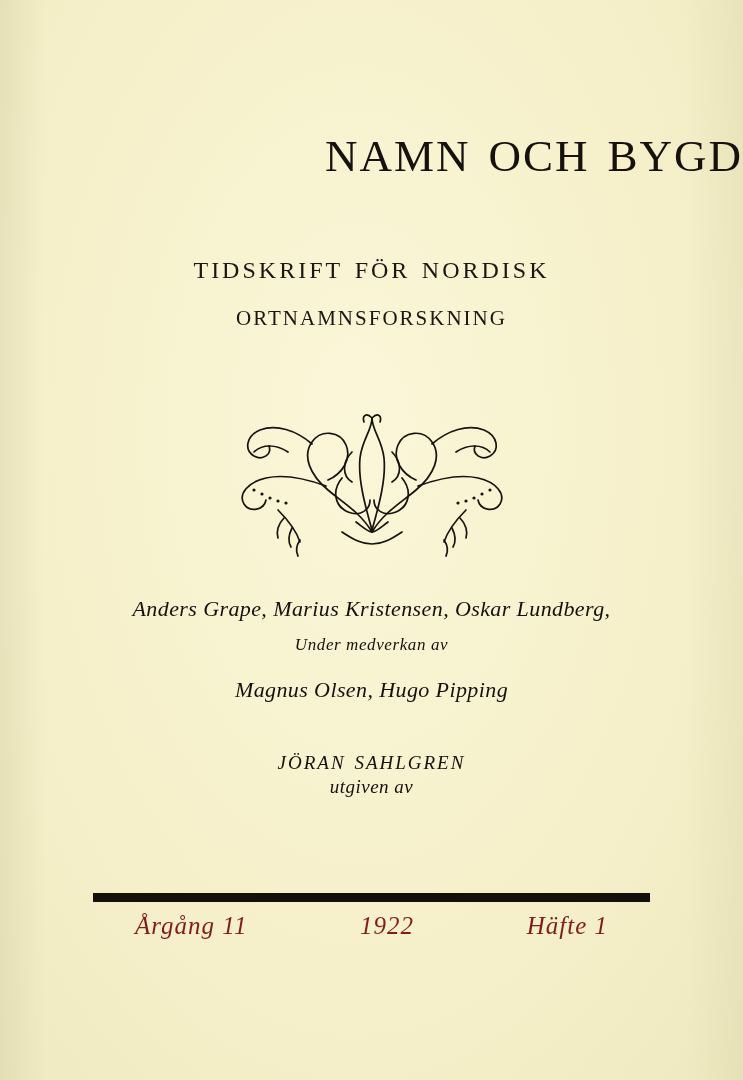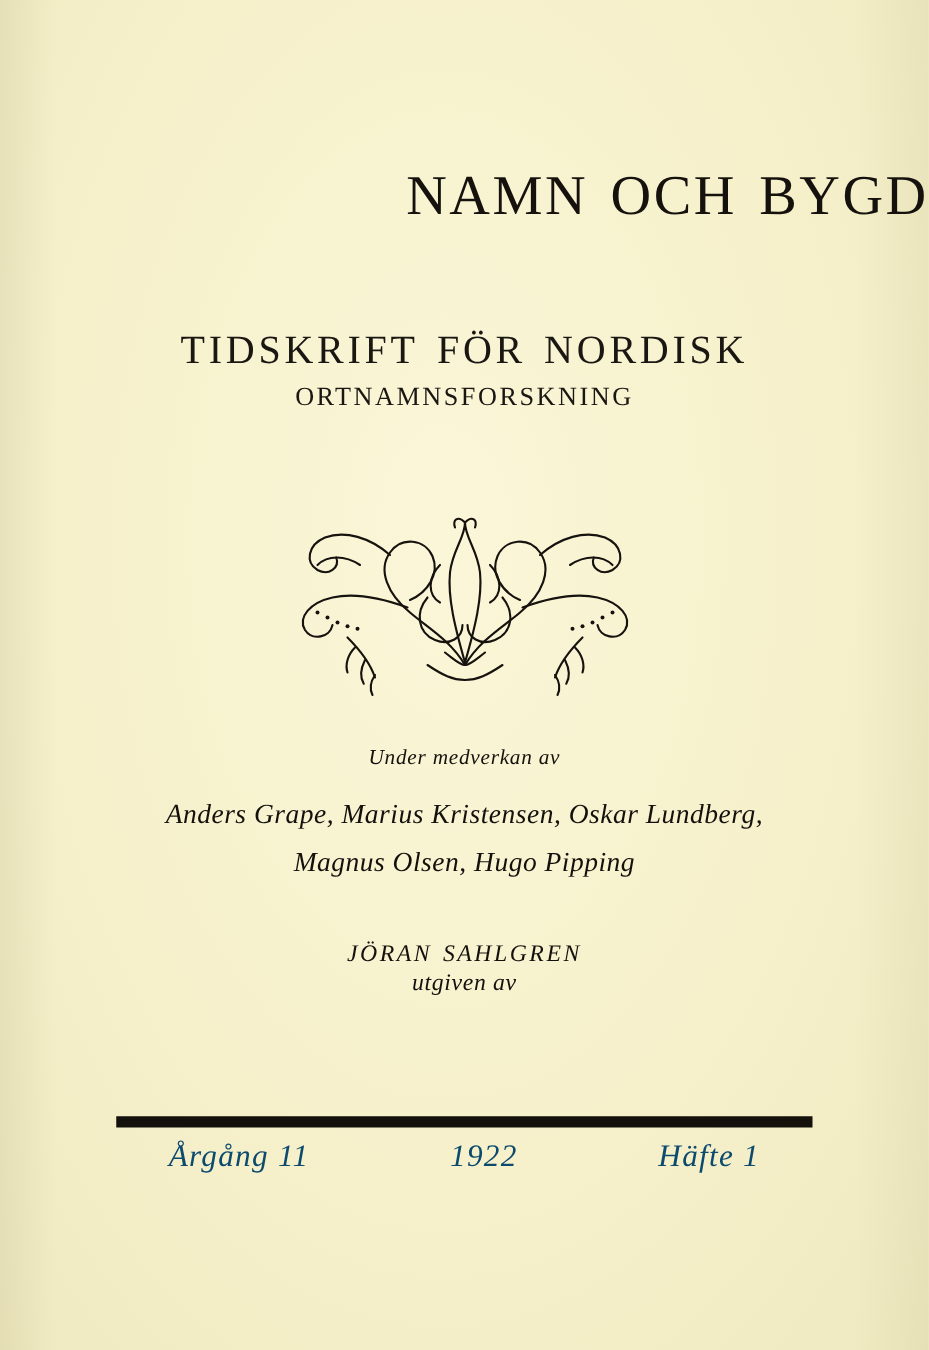--- a/index.html
+++ b/index.html
@@ -52,21 +52,21 @@
     line-height: 1;
     white-space: nowrap;
   }
 
   .subtitle-1 {
     position: absolute;
     top: 248px;
     left: 0;
     right: 0;
     text-align: center;
-    font-size: 46px;
+    font-size: 34px;
     letter-spacing: 3px;
     font-variant: small-caps;
     text-transform: lowercase;
     color: #1a1713;
     white-space: nowrap;
   }
   .subtitle-2 {
     position: absolute;
     top: 298px;
     left: 0;
@@ -142,21 +142,21 @@
     position: absolute;
     top: 912px;
     left: 93px;
     width: 557px;
     display: flex;
     justify-content: space-between;
     align-items: baseline;
     font-style: italic;
     font-size: 25px;
     letter-spacing: 1px;
-    color: #0c4a6e;
+    color: #7f1d1d;
   }
   .imprint span { display: inline-block; }
   .imprint .volume { padding-left: 42px; }
   .imprint .issue { padding-right: 42px; font-style: italic; }
 </style>
 </head>
 <body>
 
 <div class="page"></div>
 
@@ -213,22 +213,22 @@
         <circle cx="274" cy="119" r="1.6"></circle>
         <circle cx="266" cy="121" r="1.6"></circle>
       </g>
 
       <path d="M150 150 C162 158 170 162 180 162 C190 162 198 158 210 150"></path>
       <path d="M164 140 C172 146 176 150 180 150 C184 150 188 146 196 140"></path>
     </svg>
   </div>
 
   <div class="credits">
+    <div class="line cred-names-1">Anders Grape, Marius Kristensen, Oskar Lundberg,</div>
     <div class="line cred-under">Under medverkan av</div>
-    <div class="line cred-names-1">Anders Grape, Marius Kristensen, Oskar Lundberg,</div>
     <div class="line cred-names-2">Magnus Olsen, Hugo Pipping</div>
     <div class="line cred-editor">Jöran Sahlgren</div>
     <div class="line cred-utgiven">utgiven av</div>
   </div>
 
   <div class="rule"></div>
 
   <div class="imprint">
     <span class="volume">Årgång 11</span>
     <span class="year">1922</span>

